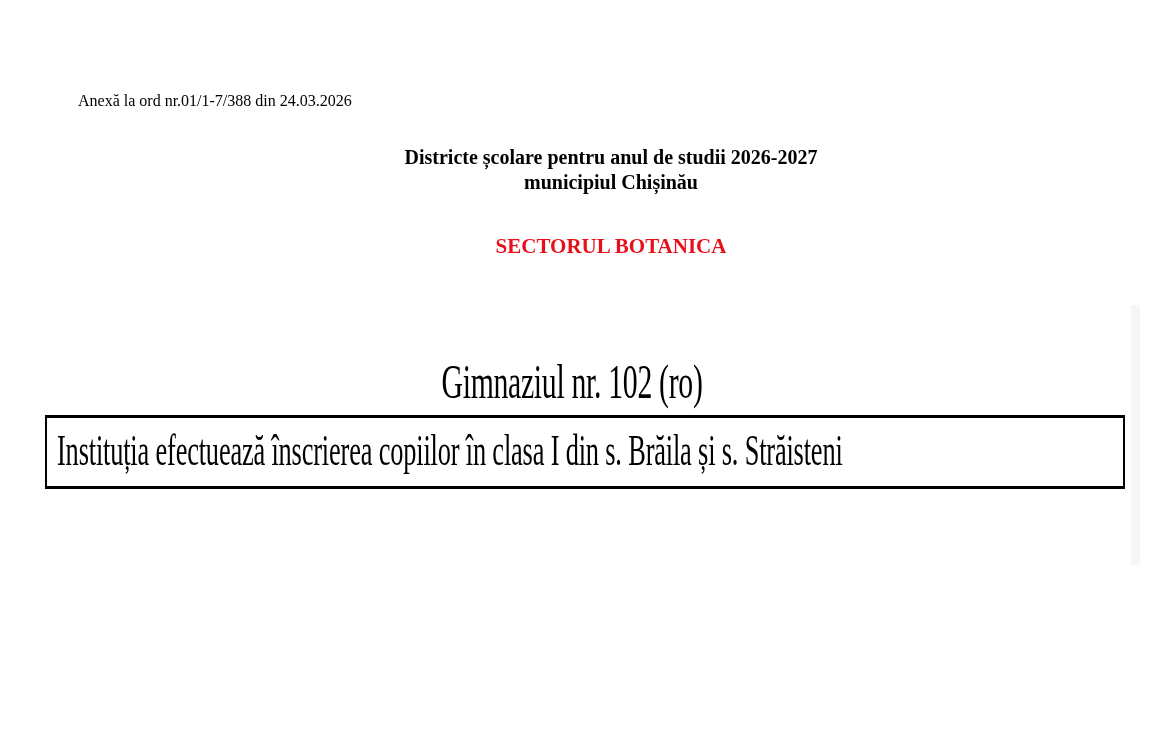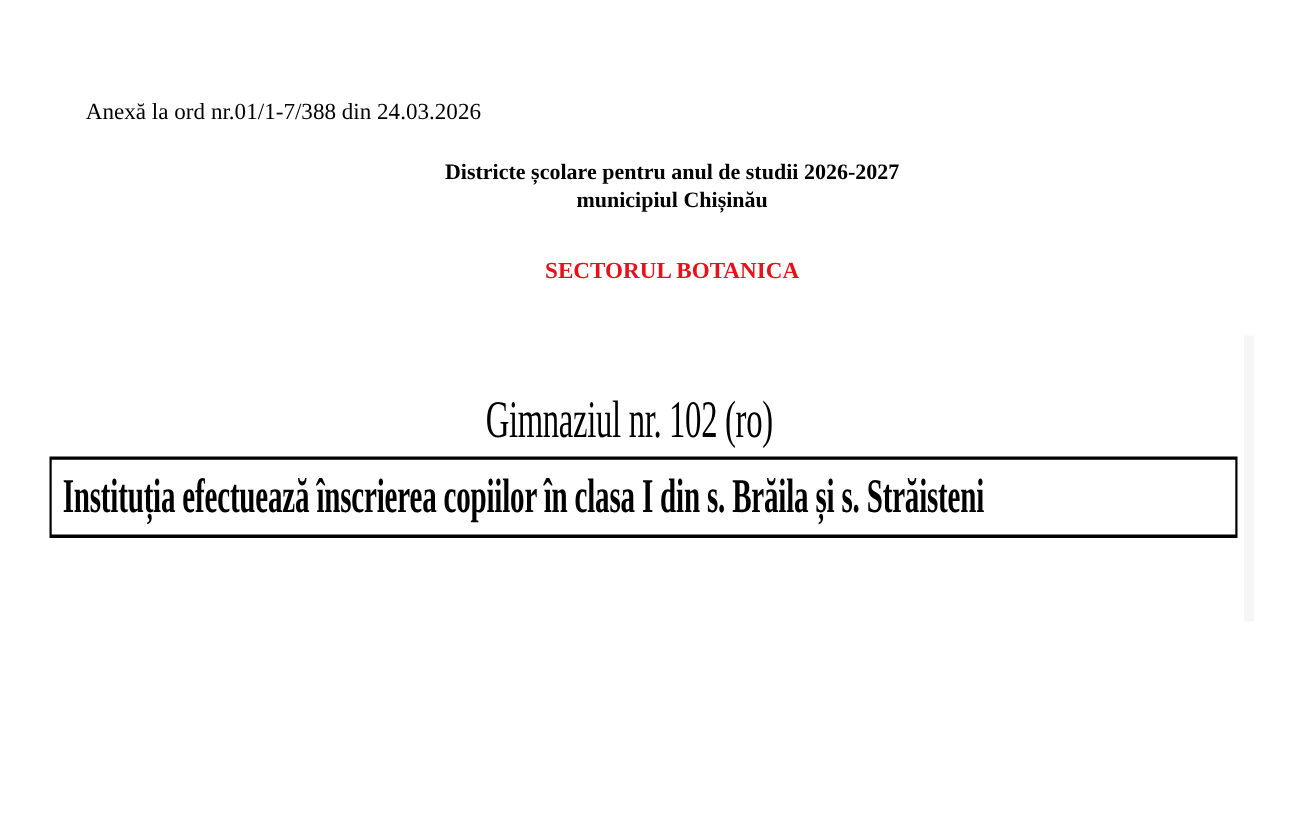--- a/index.html
+++ b/index.html
@@ -12,21 +12,21 @@
       height: 742px;
       position: relative;
       overflow: hidden;
       font-family: "Liberation Serif", "DejaVu Serif", serif;
       color: #000;
     }
     .annex {
       position: absolute;
       left: 78px;
       top: 88px;
-      font-size: 21px;
+      font-size: 16px;
       line-height: 26px;
       white-space: nowrap;
       font-family: Liberation Serif, serif;
     }
     .title-block {
       position: absolute;
       left: 0;
       width: 1222px;
       top: 145px;
       text-align: center;
@@ -63,21 +63,20 @@
       position: absolute;
       left: 45px;
       top: 415px;
       width: 1076px;
       height: 68px;
       border-top: 3px solid #000;
       border-bottom: 3px solid #000;
       border-left: 2px solid #000;
       border-right: 2px solid #000;
       overflow: hidden;
-      font-weight: bold;
     }
     .info-text {
       position: absolute;
       left: 10px;
       top: 4px;
       font-size: 44px;
       line-height: 58px;
       white-space: nowrap;
       transform: scaleX(0.6);
       transform-origin: 0 0;

